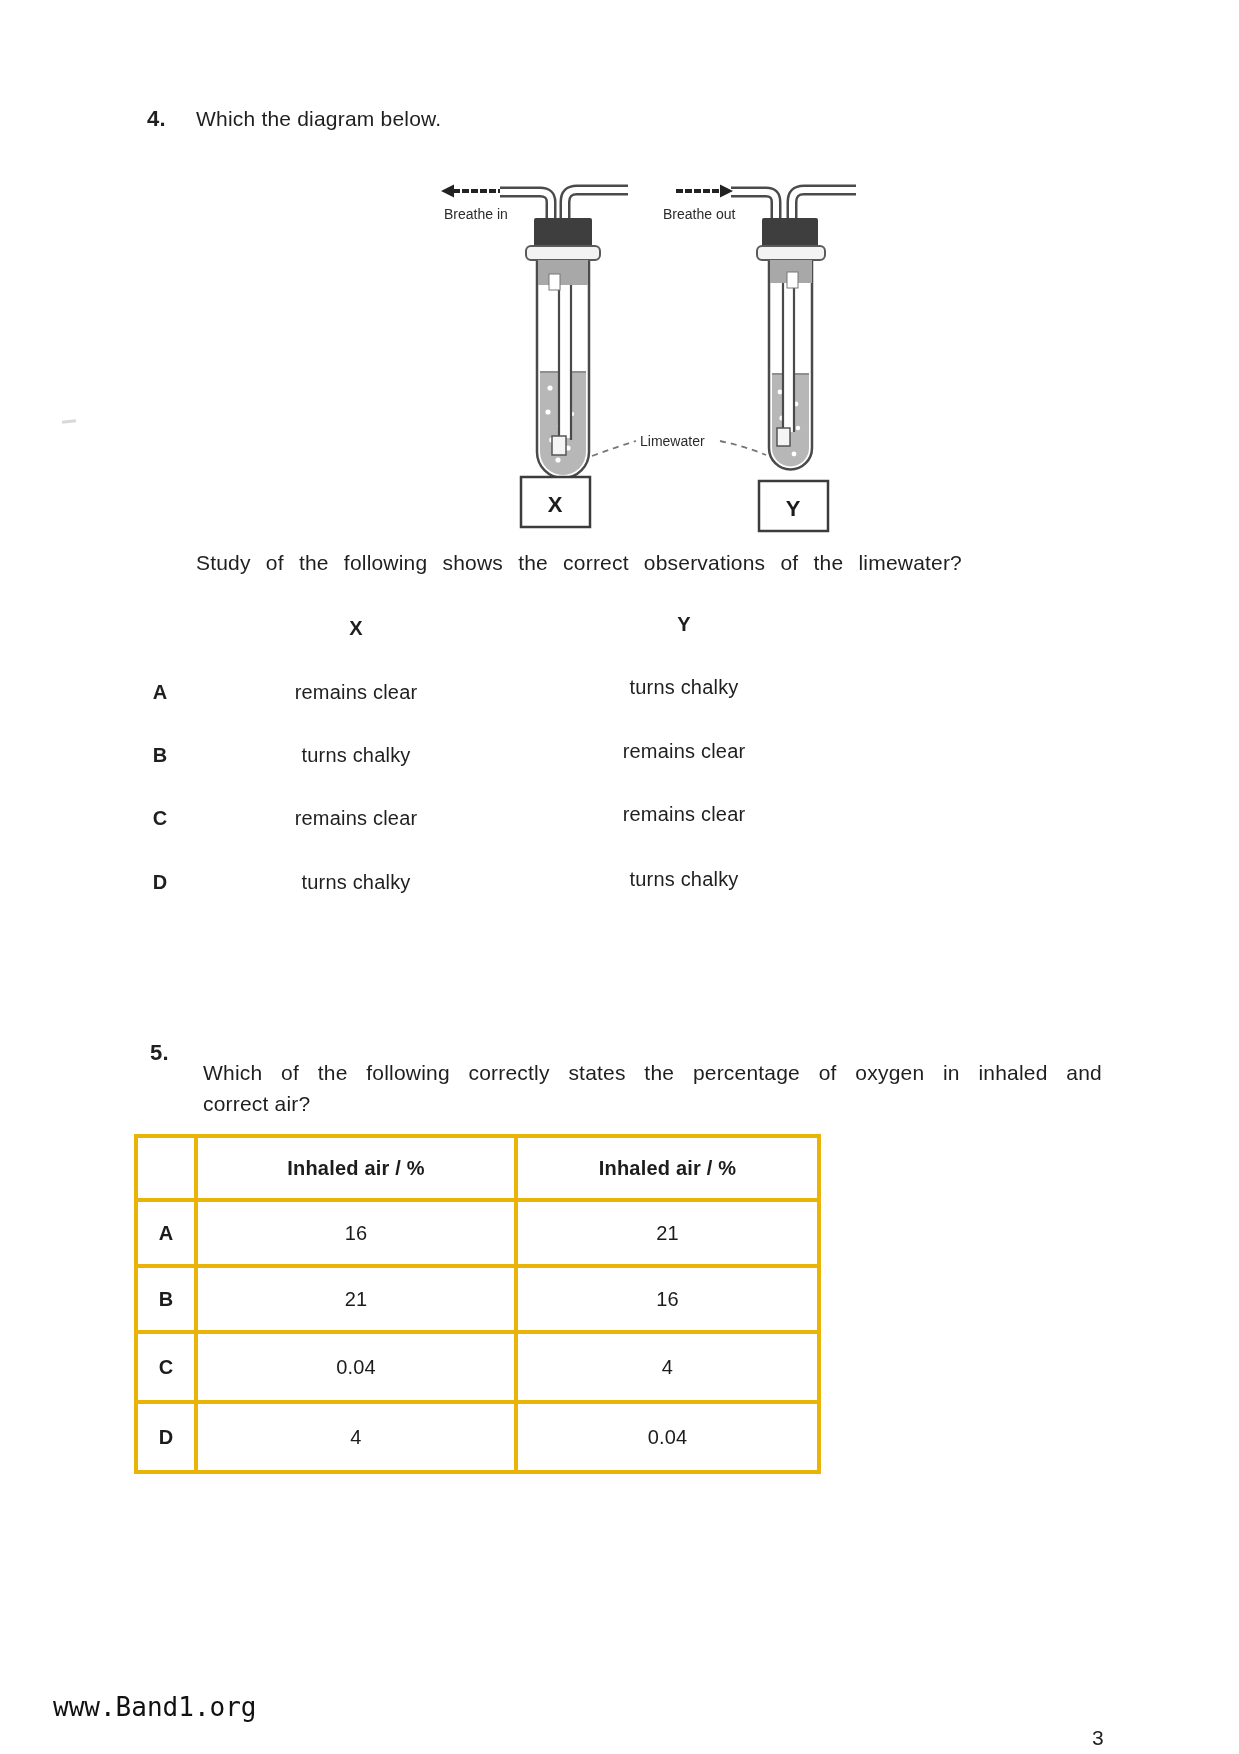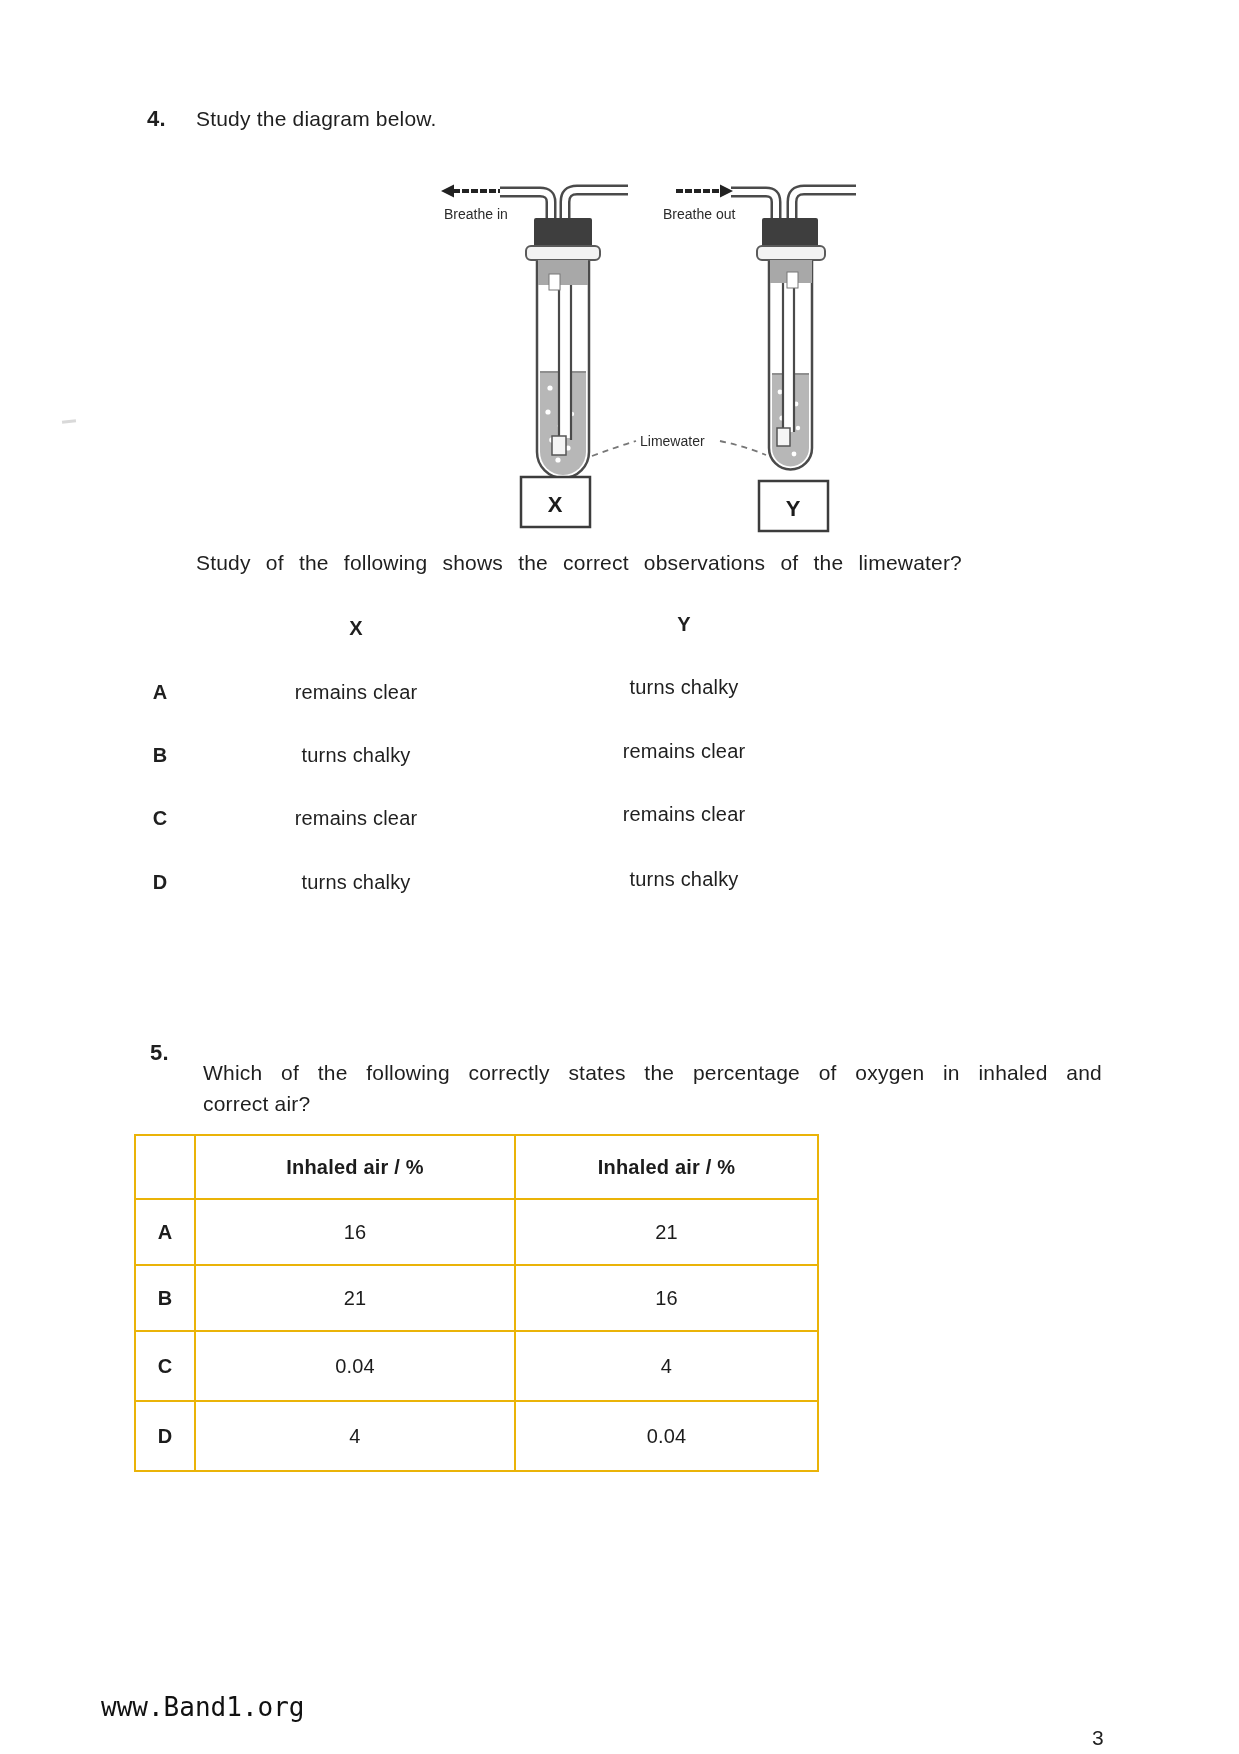--- a/index.html
+++ b/index.html
@@ -8,43 +8,43 @@
     font-family:"Liberation Sans","DejaVu Sans",sans-serif;color:#1f1f1f;
     overflow:hidden;
   }
   .t{position:absolute;line-height:1.18;letter-spacing:.2px;color:#1f1f1f;}
   .bold{font-weight:bold;}
   .center{text-align:center;}
   .just{text-align:justify;text-align-last:justify;text-justify:inter-word;}
   .fs21{font-size:21px;}
   .fs20{font-size:20px;}
   .fs22{font-size:22px;}
-  .mono{font-family:"DejaVu Sans Mono","Liberation Mono",monospace;letter-spacing:0;margin-left:48px;}
+  .mono{font-family:"DejaVu Sans Mono","Liberation Mono",monospace;letter-spacing:0;}
   
   table.qtable{
     position:absolute;left:134px;top:1134px;border-collapse:collapse;
     font-size:20px;color:#1c1c1c;table-layout:fixed;
   }
   table.qtable td,table.qtable th{
-    border:2px solid #eab308;padding:0;text-align:center;vertical-align:middle;
+    border:4px solid #eab308;padding:0;text-align:center;vertical-align:middle;
     letter-spacing:.2px;
   }
   .faint-dash{
     position:absolute;left:62px;top:420px;width:14px;height:3px;
     background:#d9d9d9;transform:rotate(-6deg);
   }
   svg text{font-family:"Liberation Sans","DejaVu Sans",sans-serif;}
 </style>
 </head>
 <body>
 
 <div class="faint-dash"></div>
 
 <div class="t bold fs22" style="left:147px;top:106px;">4.</div>
-<div class="t fs21" style="left:196px;top:107px;">Study the diagram below.</div>
+<div class="t fs21" style="left:196px;top:107px;">Which the diagram below.</div>
 
 <svg style="position:absolute;left:380px;top:150px;" width="510" height="400" viewBox="380 150 510 400">
 
   <g>
     <path d="M 500,192 L 540,192 Q 551,192 551,202 L 551,226" stroke="#4a4a4a" stroke-width="11" fill="none"></path>
     <path d="M 565,226 L 565,202 Q 565,190 577,190 L 628,190" stroke="#4a4a4a" stroke-width="11" fill="none"></path>
     <path d="M 731,192 L 766,192 Q 776,192 776,202 L 776,226" stroke="#4a4a4a" stroke-width="11" fill="none"></path>
     <path d="M 792,226 L 792,202 Q 792,190 804,190 L 856,190" stroke="#4a4a4a" stroke-width="11" fill="none"></path>
     <path d="M 499,192 L 540,192 Q 551,192 551,202 L 551,226" stroke="#ffffff" stroke-width="6" fill="none"></path>
     <path d="M 565,226 L 565,202 Q 565,190 577,190 L 629,190" stroke="#ffffff" stroke-width="6" fill="none"></path>

